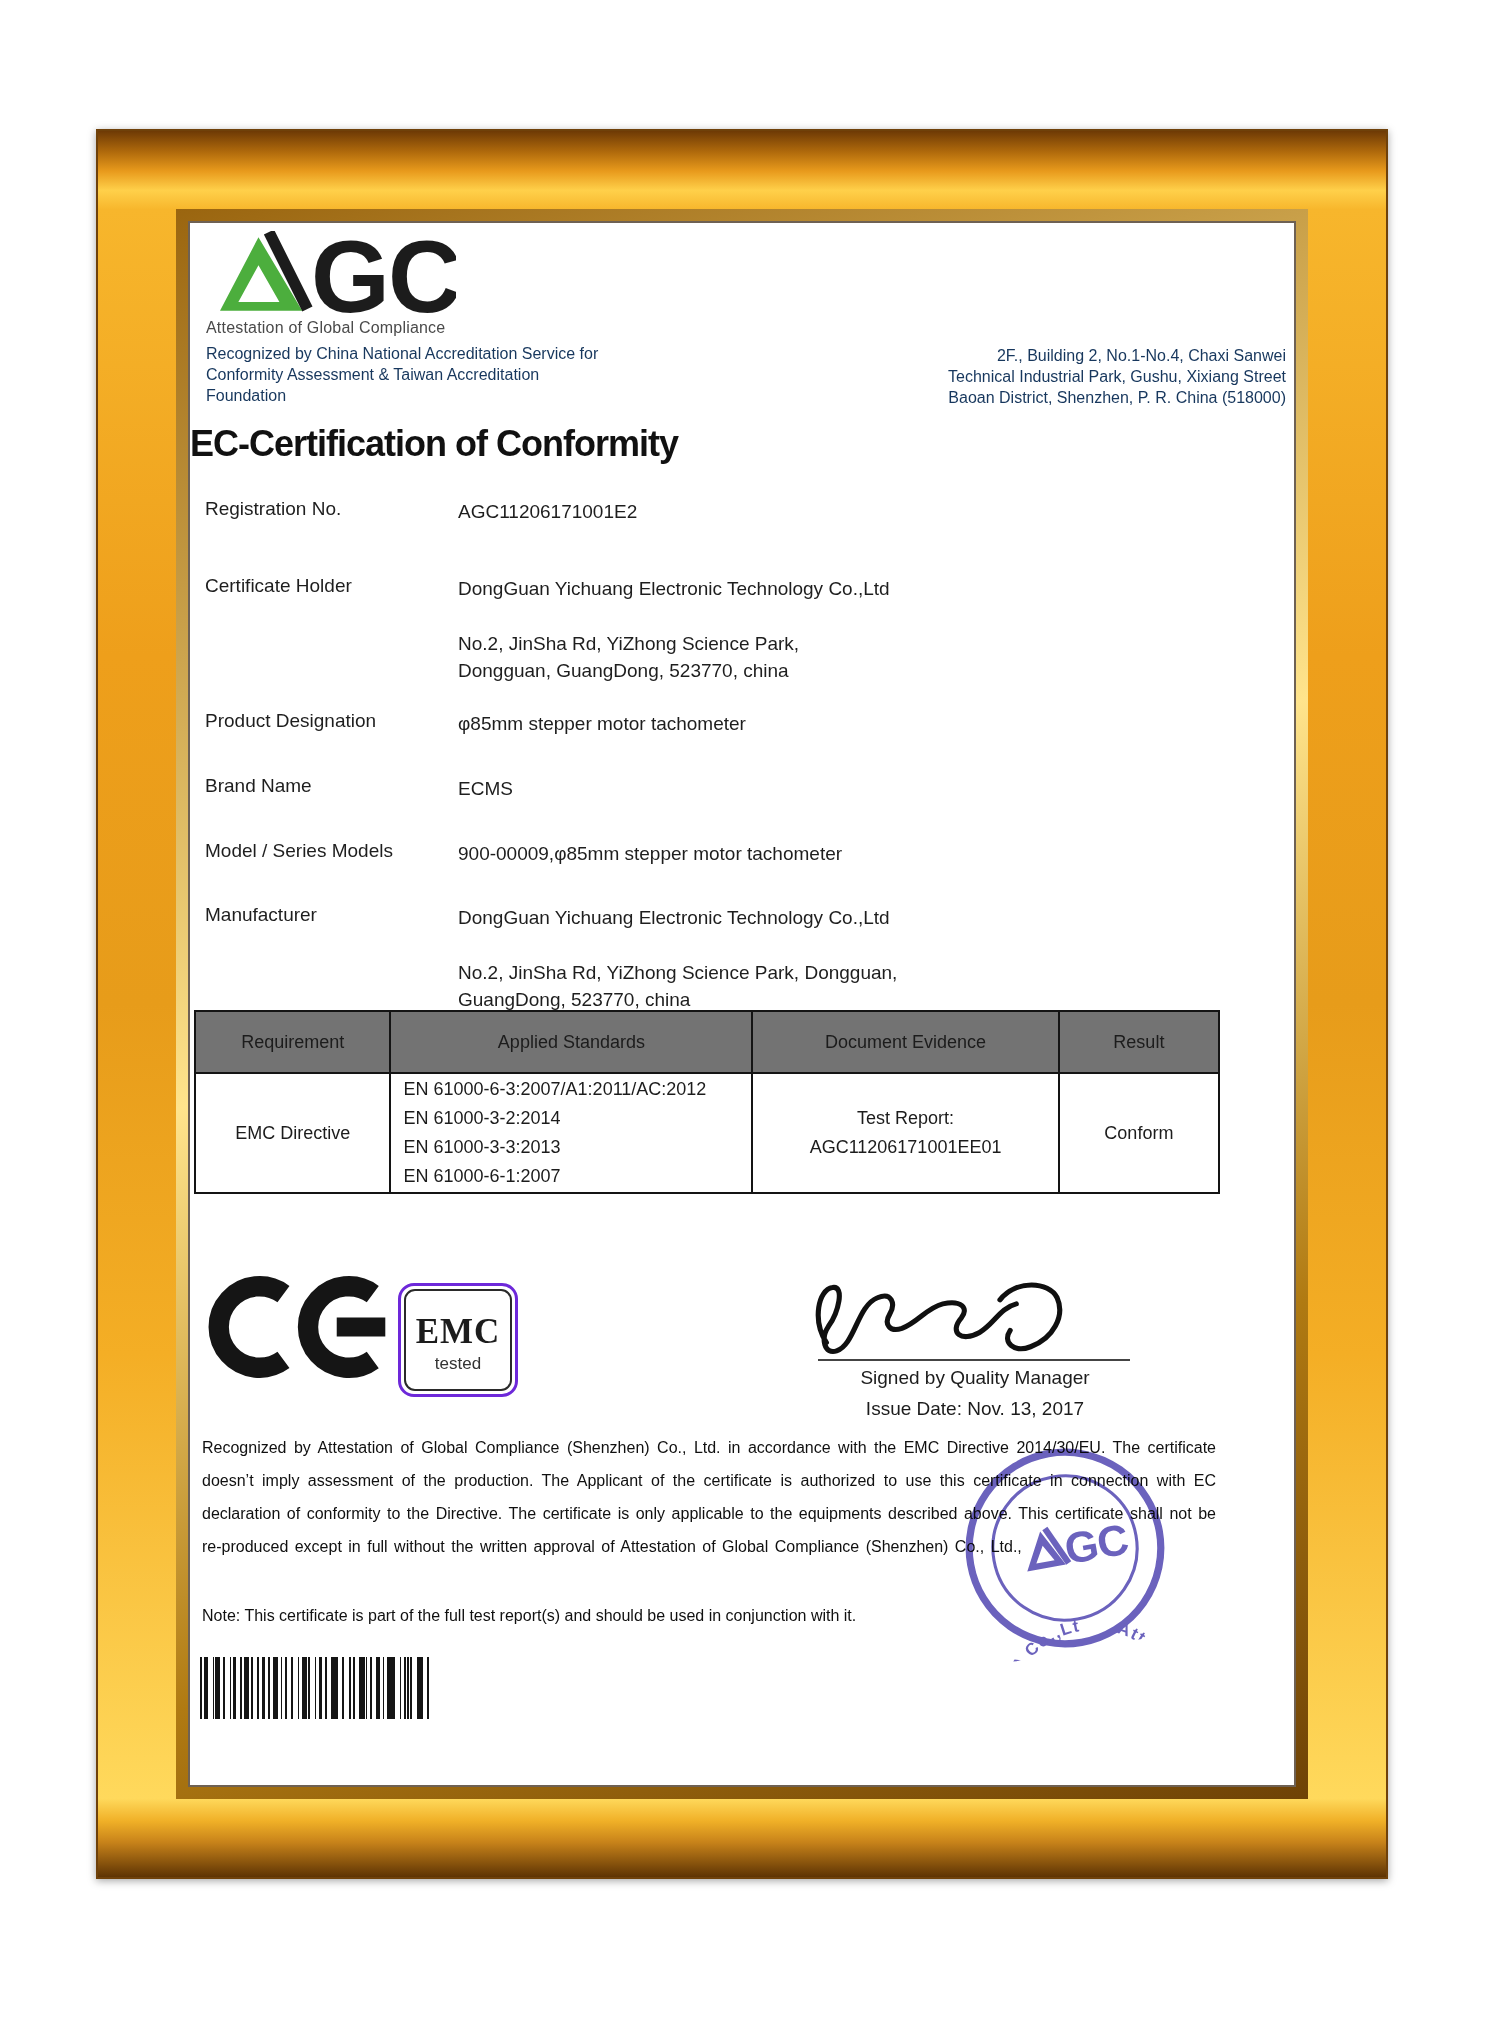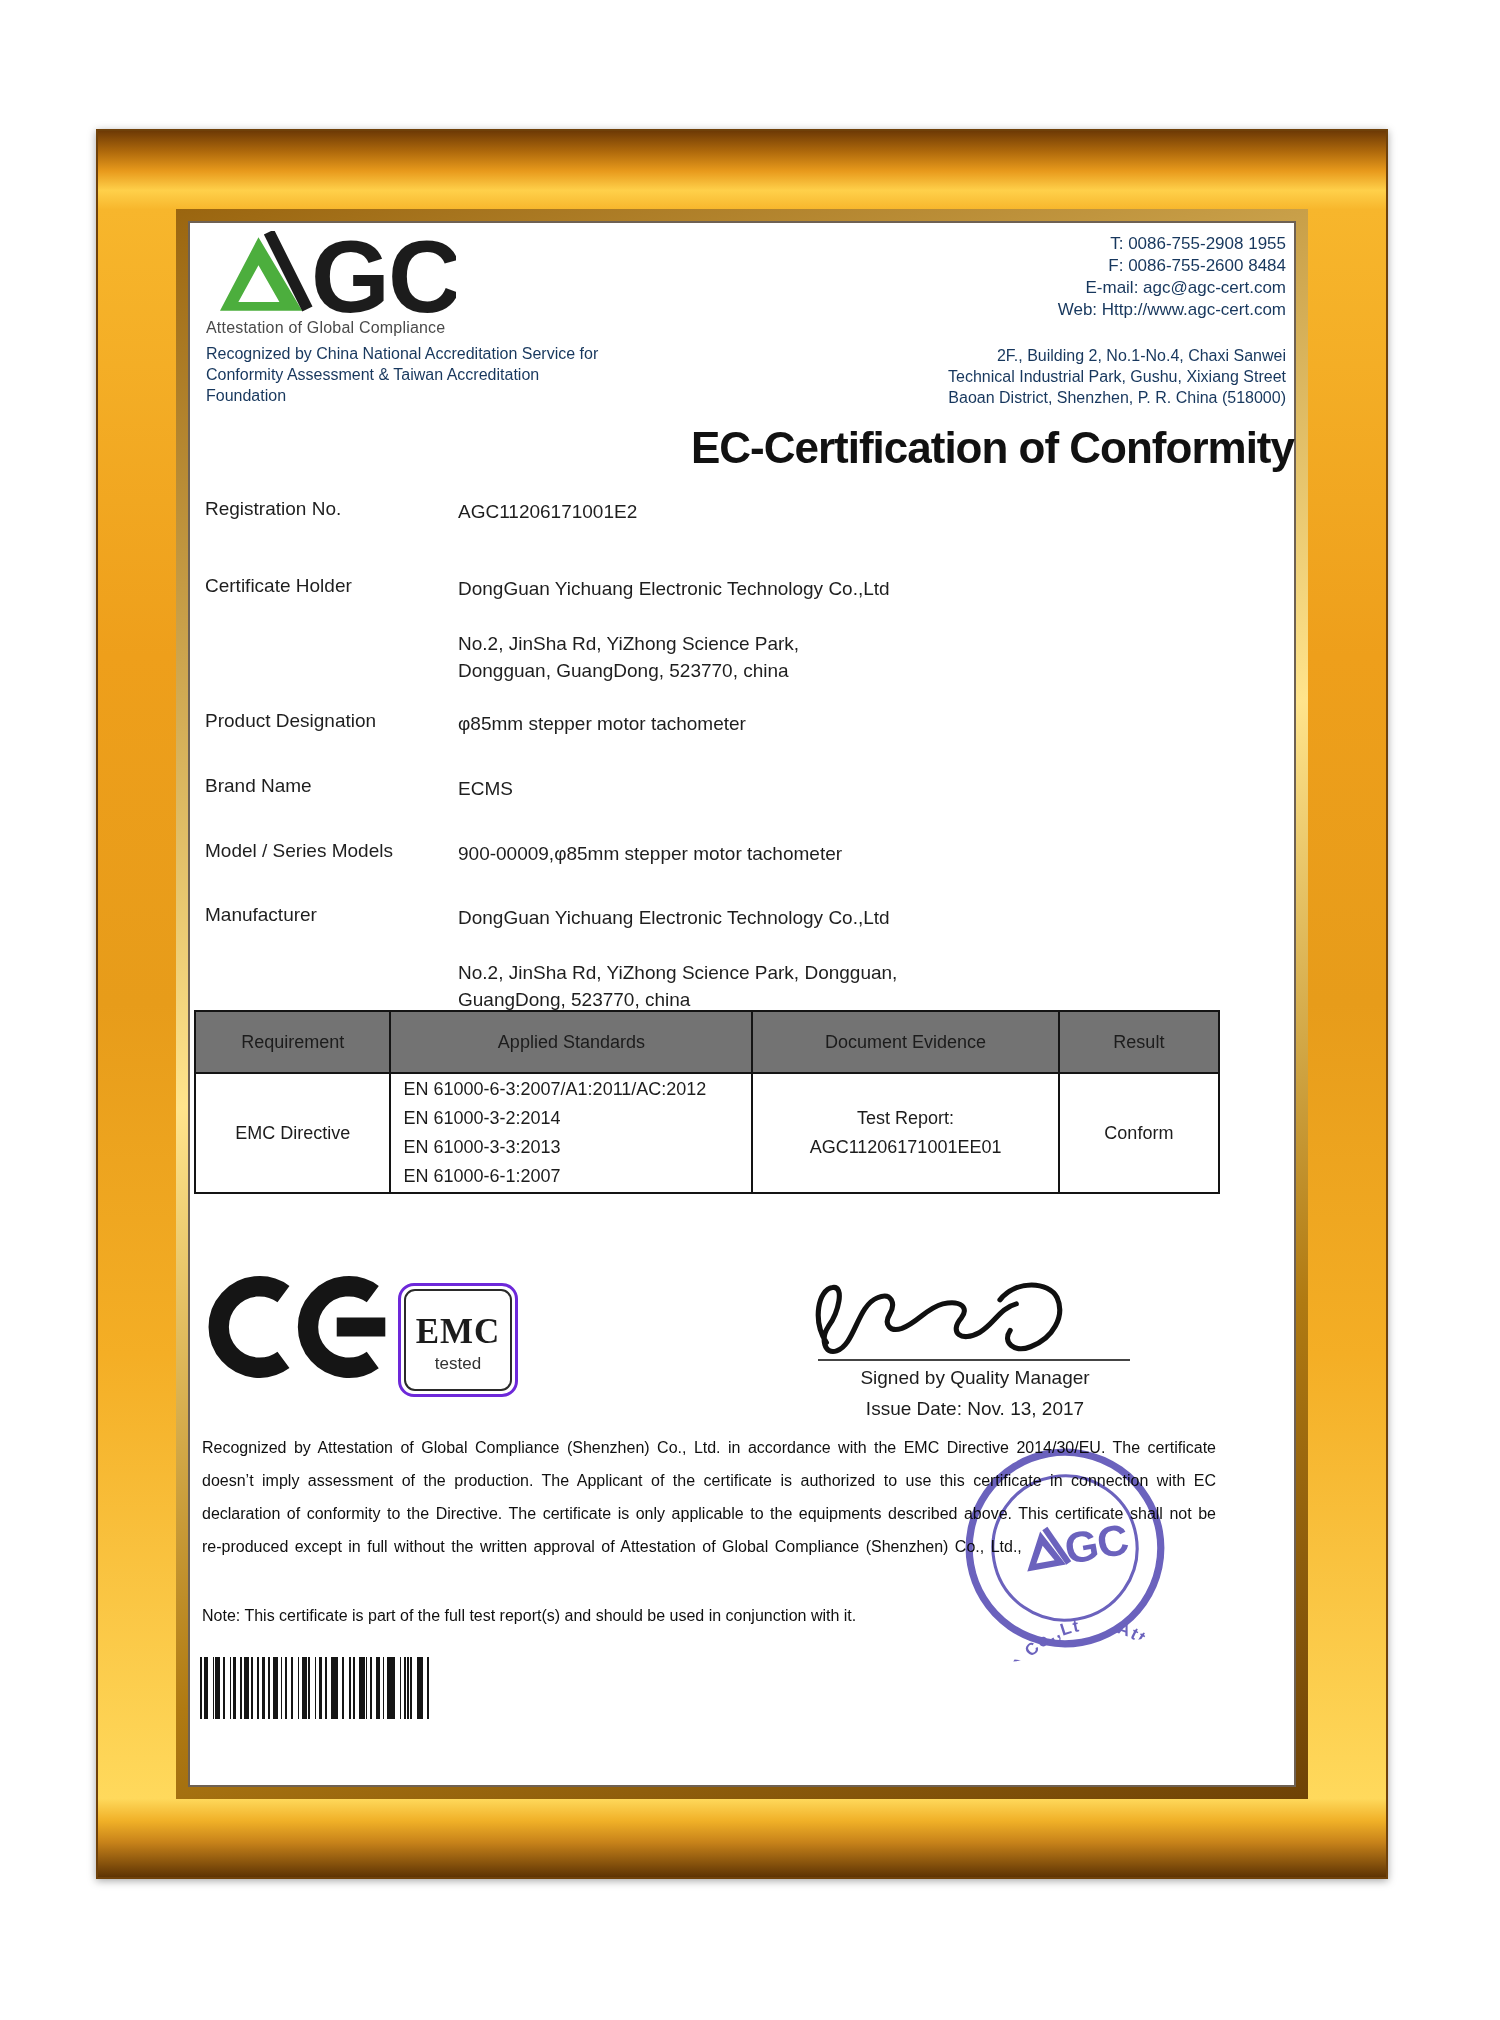--- a/index.html
+++ b/index.html
@@ -38,22 +38,22 @@
     position:absolute;inset:14px;background:#fff;
     box-shadow:0 0 0 2px #6e6154;
   }
   
   .agc-logo{position:absolute;left:30px;top:8px;width:236px;height:86px;}
   .tagline{position:absolute;left:16px;top:96px;font-size:16px;color:#4a4a4a;letter-spacing:.2px;}
   .contact{position:absolute;right:8px;top:10px;text-align:right;color:#17375d;font-size:17px;line-height:22px;}
   .accr{position:absolute;left:16px;top:120px;color:#17375d;font-size:16px;line-height:21px;}
   .orgaddr{position:absolute;right:8px;top:122px;text-align:right;color:#17375d;font-size:16px;line-height:21px;}
   
-  .title{position:absolute;left:0;top:200px;width:100%;text-align:right;
-    font-size:44px;font-weight:bold;letter-spacing:-1px;color:#111;}
+  .title{position:absolute;left:0;top:200px;width:100%;text-align:left;
+    font-size:36px;font-weight:bold;letter-spacing:-1px;color:#111;}
   .field{position:absolute;left:15px;right:10px;font-size:19px;color:#1e1e1e;}
   .flabel{position:absolute;left:0;top:0;}
   .fvalue{position:absolute;left:253px;top:0;}
   .fvalue .line{display:block;line-height:27px;}
   .f1{top:275px}.f2{top:352px}.f3{top:407px}.f4{top:487px}
   .f5{top:552px}.f6{top:617px}.f7{top:681px}.f8{top:736px}
   
   .ctable{position:absolute;left:4px;top:787px;width:1026px;border-collapse:collapse;table-layout:fixed;}
   .ctable th,.ctable td{border:2px solid #141414;text-align:center;vertical-align:middle;font-weight:400;}
   .ctable th{height:58px;font-size:18px;background:#737373;}
@@ -96,26 +96,20 @@
     <div class="frame-lip"></div>
     <div class="doc">
 
       <svg class="agc-logo" viewBox="0 0 270 92">
         <path d="M44 4 L94 88 L0 88 Z M44 36 L68 78 L21 78 Z" fill="#4cae3d" fill-rule="evenodd"></path>
         <path d="M56 -2 L100 86" stroke="#1c1c1c" stroke-width="13" fill="none"></path>
         <text x="104" y="90" font-weight="bold" font-size="116" letter-spacing="-2" fill="#1c1c1c">GC</text>
       </svg>
       <div class="tagline">Attestation of Global Compliance</div>
 
-      <div class="contact">
-        <div>T: 0086-755-2908 1955</div>
-        <div>F: 0086-755-2600 8484</div>
-        <div>E-mail: agc@agc-cert.com</div>
-        <div>Web: Http://www.agc-cert.com</div>
-      </div>
 
       <div class="accr">
         <div>Recognized by China National Accreditation Service for</div>
         <div>Conformity Assessment &amp; Taiwan Accreditation</div>
         <div>Foundation</div>
       </div>
 
       <div class="orgaddr">
         <div>2F., Building 2, No.1-No.4, Chaxi Sanwei</div>
         <div>Technical Industrial Park, Gushu, Xixiang Street</div>

